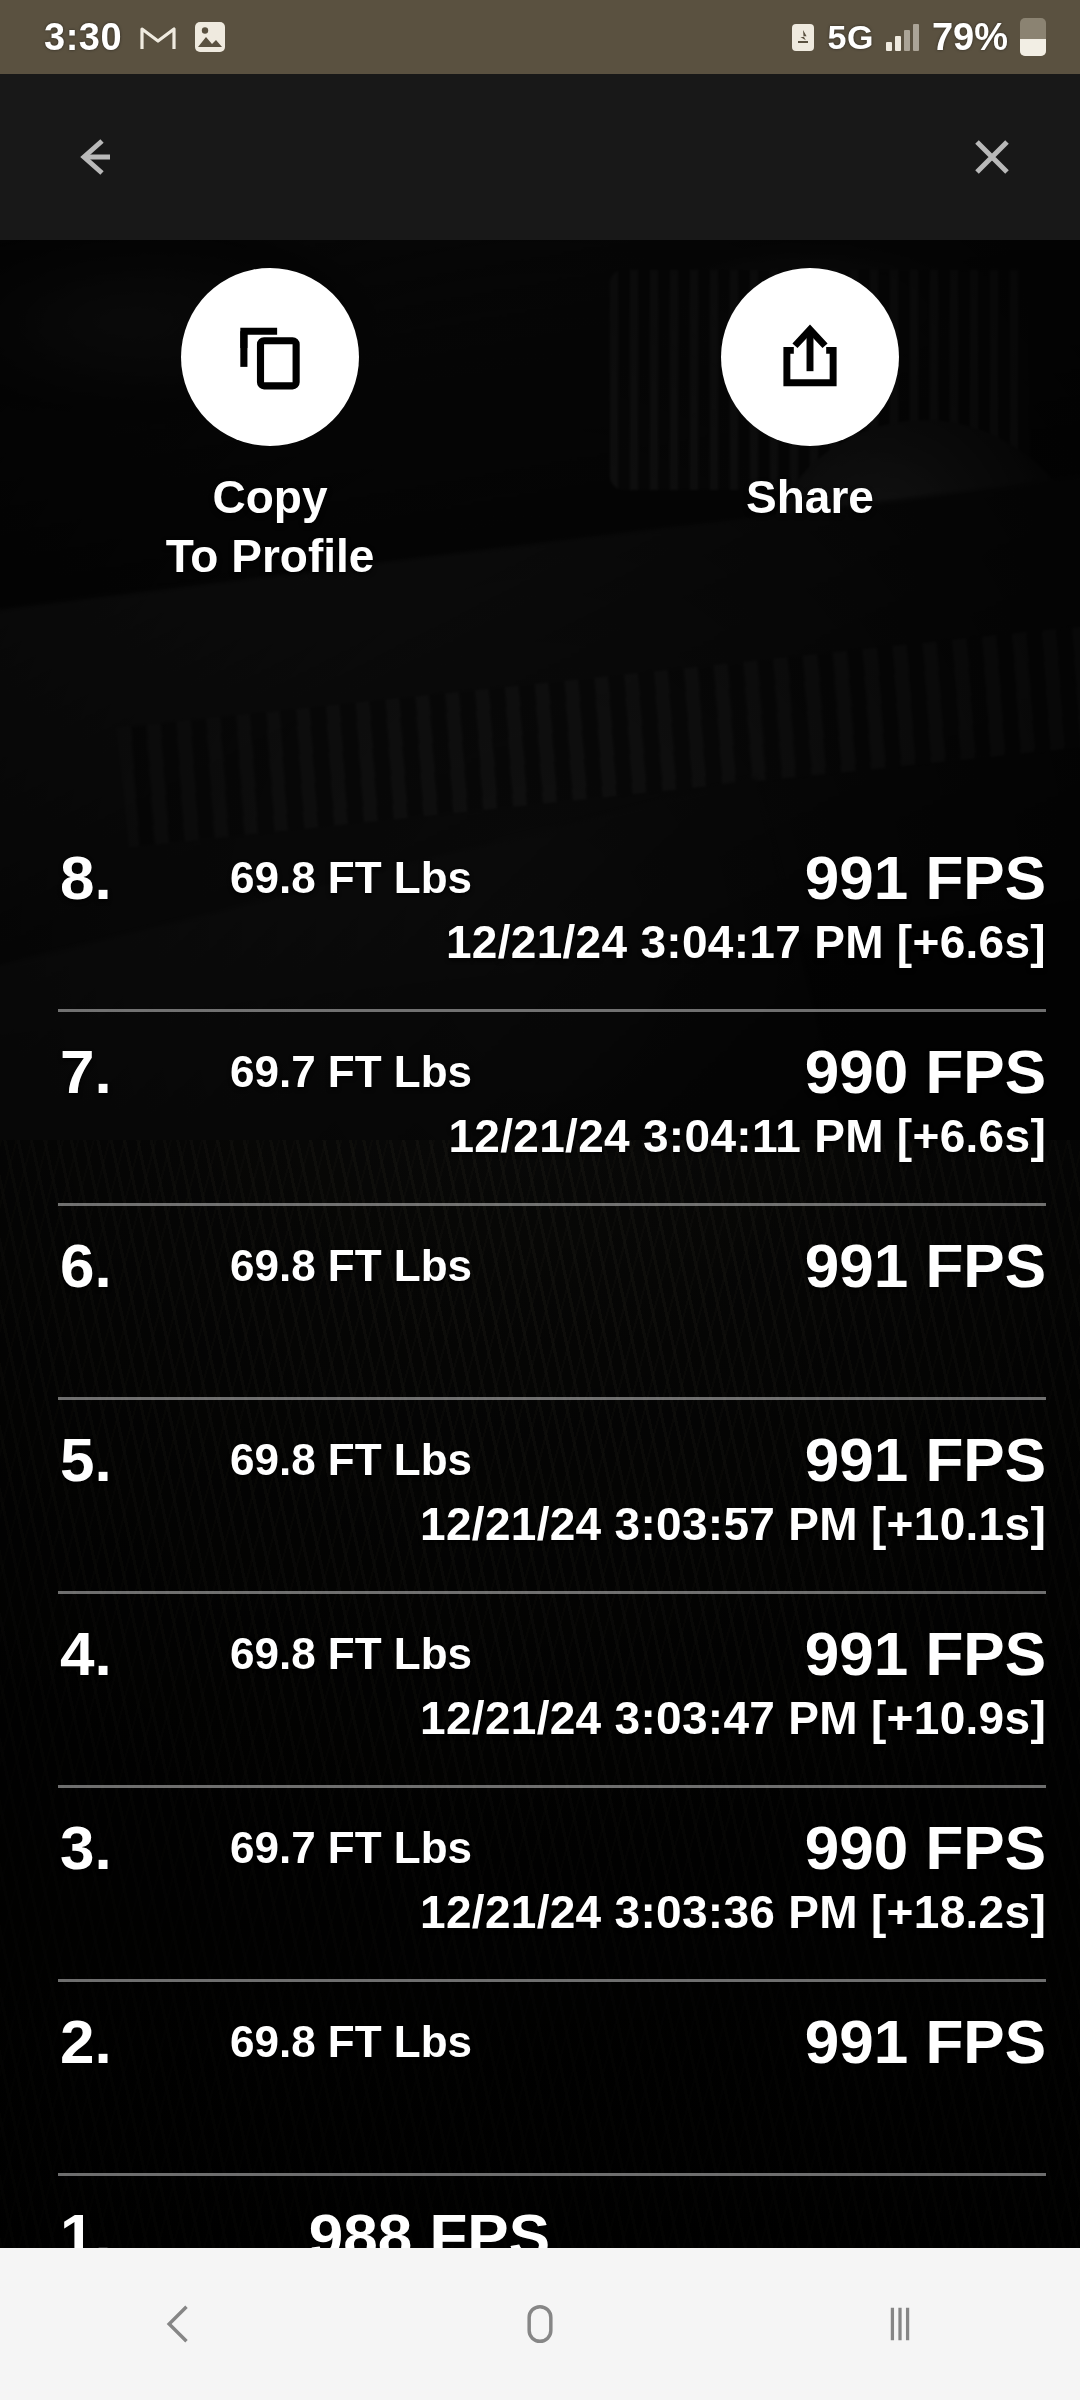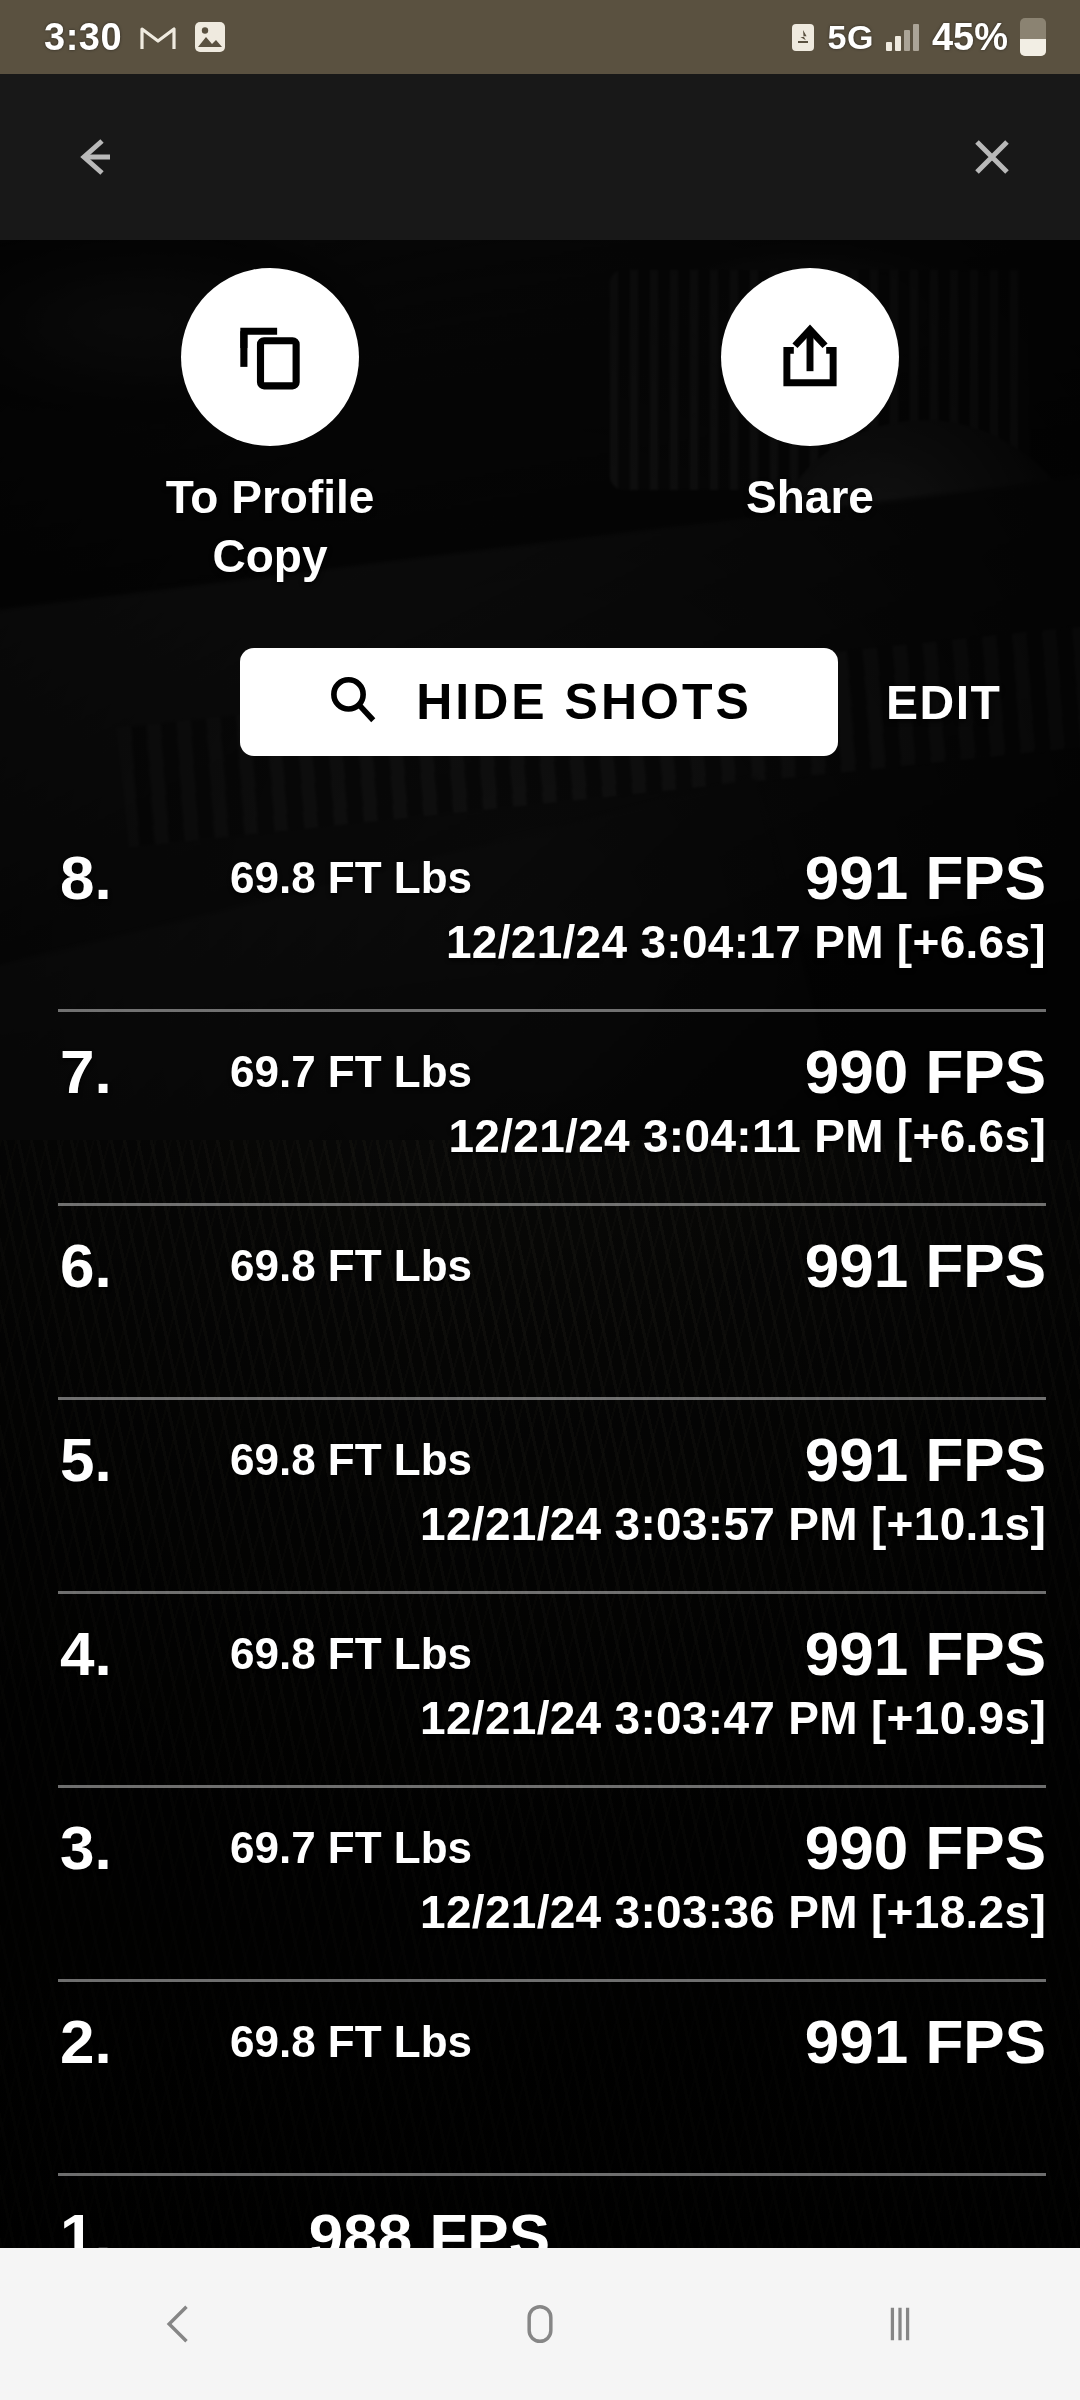--- a/index.html
+++ b/index.html
@@ -221,21 +221,21 @@
           <path d="M8 21h10" stroke="#5a5140" stroke-width="2"></path>
         </svg>
       </span>
       <span class="sb-5g">5G</span>
       <span class="bars-icon">
           <i></i>
           <i></i>
           <i></i>
           <i></i>
         </span>
-      <span class="sb-batt-pct">45%</span>
+      <span class="sb-batt-pct">79%</span>
       <span class="battery">
           <span class="fill"></span>
         </span>
     </div>
   </div>
 
   <div class="appbar">
     <div class="icon-btn">
       <svg viewBox="0 0 56 56" width="56" height="56">
         <path d="M34 12L16 28l18 16" fill="none" stroke="#b9b9b9" stroke-width="5" stroke-linecap="butt" stroke-linejoin="miter"></path>
@@ -255,52 +255,40 @@
       <div class="circle">
         <span>
           <svg viewBox="0 0 64 64" width="76" height="76">
             <path d="M10 26V12h28" fill="none" stroke="#000" stroke-width="6" stroke-linecap="butt"></path>
             <path d="M10 12v30" fill="none" stroke="#000" stroke-width="6"></path>
             <rect x="24" y="20" width="30" height="38" rx="3" fill="none" stroke="#000" stroke-width="6"></rect>
           </svg>
         </span>
       </div>
       <div class="action-label">
+        <div>Copy</div>
         <div>To Profile</div>
-        <div>Copy</div>
       </div>
     </div>
 
     <div class="action">
       <div class="circle">
         <span>
           <svg viewBox="0 0 64 64" width="74" height="74">
             <path d="M18 28H12v28h40V28h-6" fill="none" stroke="#000" stroke-width="6" stroke-linejoin="miter"></path>
             <path d="M32 46V10" stroke="#000" stroke-width="6"></path>
             <path d="M19 24L32 10l13 14" fill="none" stroke="#000" stroke-width="6" stroke-linejoin="miter"></path>
           </svg>
         </span>
       </div>
       <div class="action-label">Share</div>
     </div>
 
   </div>
 
-  <div class="toolbar">
-    <div class="hide-btn">
-      <span>
-        <svg viewBox="0 0 48 48" width="54" height="54">
-          <circle cx="20" cy="19" r="13" fill="none" stroke="#000" stroke-width="5"></circle>
-          <path d="M30 29l12 13" stroke="#000" stroke-width="5" stroke-linecap="butt"></path>
-        </svg>
-      </span>
-      <span class="hide-btn-label">HIDE SHOTS</span>
-    </div>
-    <div class="edit-btn">EDIT</div>
-  </div>
 
   <div class="shotlist">
 
     <div class="shot-row">
       <div class="row-main">
         <div class="row-index">8.</div>
         <div class="row-energy">69.8 FT Lbs</div>
         <div class="row-speed">991 FPS</div>
       </div>
       <div class="row-ts">12/21/24 3:04:17 PM [+6.6s]</div>

